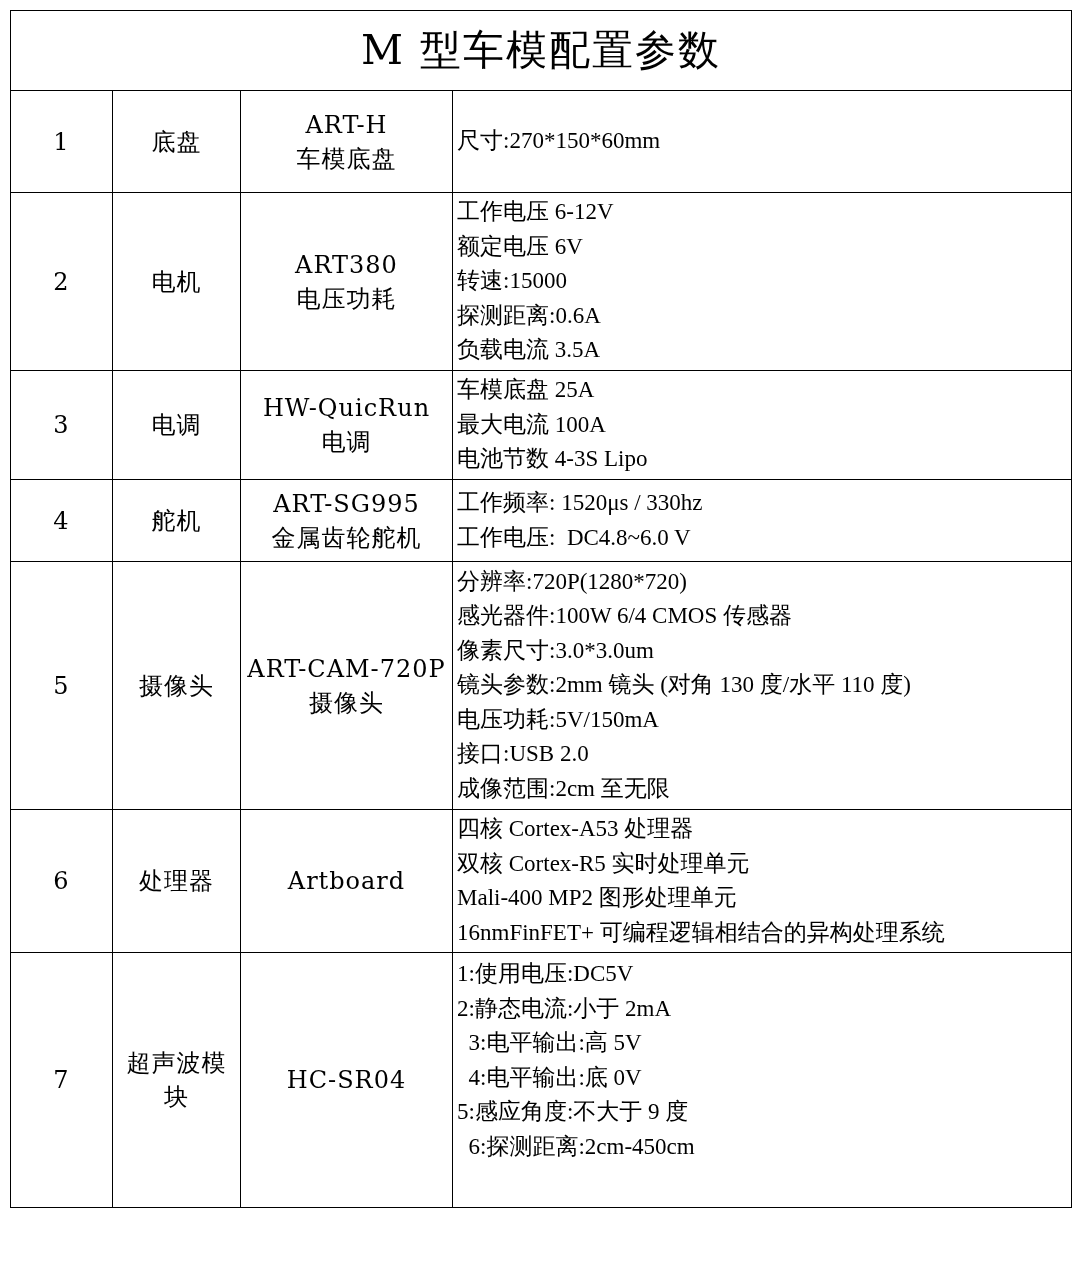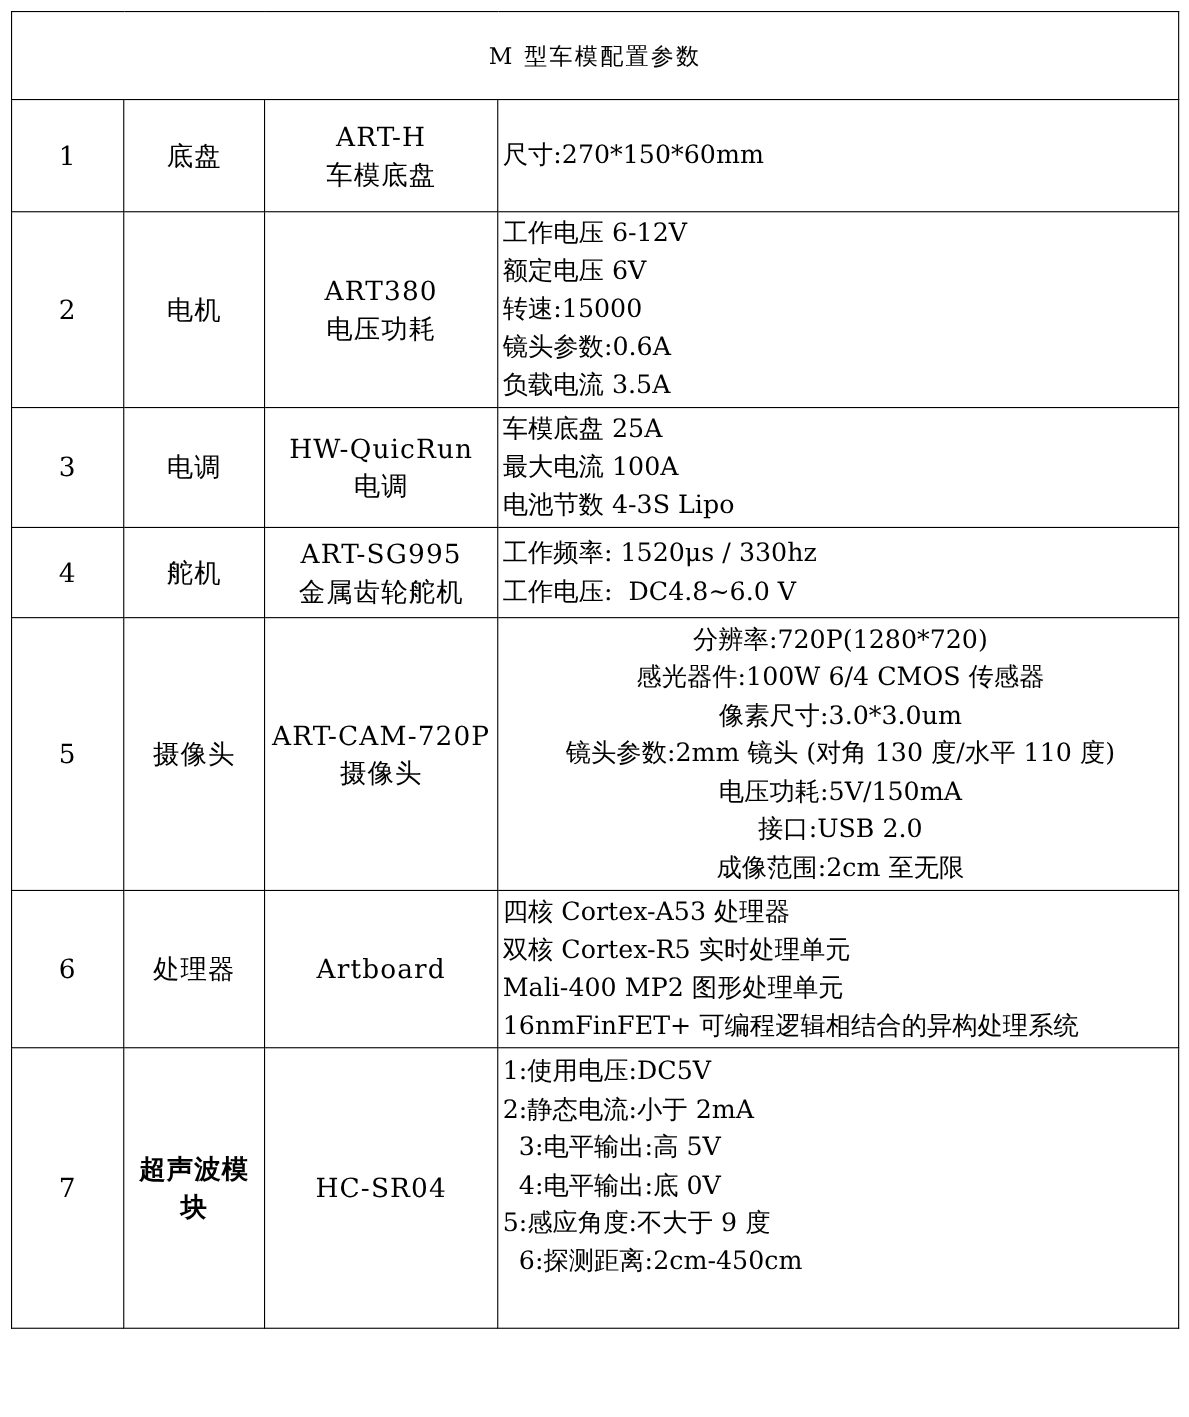--- a/index.html
+++ b/index.html
@@ -4,25 +4,25 @@
 <style>
   html, body { margin: 0; padding: 0; background: #ffffff; }
   body { width: 1081px; height: 1288px; position: relative; font-family: "DejaVu Serif", "Liberation Serif", serif; color: #000; }
   table.spec {
     position: absolute; left: 10px; top: 10px;
     width: 1061px; border-collapse: collapse; table-layout: fixed;
   }
   table.spec td {
     border: 1.5px solid #000; padding: 0; vertical-align: middle;
   }
-  .title-cell { height: 79px; text-align: center; font-size: 21px; letter-spacing: 2px; }
+  .title-cell { height: 79px; text-align: center; font-size: 41px; letter-spacing: 2px; }
   .head-cell { height: 68px; text-align: center; font-size: 29px; letter-spacing: 3px; }
   .c { text-align: center; font-size: 24px; letter-spacing: 1px; line-height: 34px; }
-  .p { text-align: left; font-size: 23px; line-height: 34.5px; padding-left: 4px !important; white-space: pre; }
-  .thick-top td { border-top: 3px solid #000; text-align: center; }
+  .p { text-align: left; font-size: 23px; line-height: 34.5px; padding-left: 4px !important; white-space: pre; font-family: Liberation Serif, serif; }
+  .thick-top td { border-top: 3px solid #000; }
   .line { display: block; }
 </style>
 </head>
 <body>
 
 <table class="spec">
   <colgroup>
     <col style="width:102px">
     <col style="width:128px">
     <col style="width:212px">
@@ -43,21 +43,21 @@
     <td class="p"><span class="line">尺寸:270*150*60mm</span></td>
   </tr>
 
   <tr style="height:178px">
     <td class="c">2</td>
     <td class="c">电机</td>
     <td class="c">
       <span class="line">ART380</span>
       <span class="line">电压功耗</span>
     </td>
-    <td class="p"><span class="line">工作电压 6-12V</span><span class="line">额定电压 6V</span><span class="line">转速:15000</span><span class="line">镜头参数:0.6A</span><span class="line">负载电流 3.5A</span></td>
+    <td class="p"><span class="line">工作电压 6-12V</span><span class="line">额定电压 6V</span><span class="line">转速:15000</span><span class="line">探测距离:0.6A</span><span class="line">负载电流 3.5A</span></td>
   </tr>
 
   <tr style="height:109px">
     <td class="c">3</td>
     <td class="c">电调</td>
     <td class="c">
       <span class="line">HW-QuicRun</span>
       <span class="line">电调</span>
     </td>
     <td class="p"><span class="line">车模底盘 25A</span><span class="line">最大电流 100A</span><span class="line">电池节数 4-3S Lipo</span></td>
@@ -87,21 +87,21 @@
     <td class="c">6</td>
     <td class="c">处理器</td>
     <td class="c">
       <span class="line">Artboard</span>
     </td>
     <td class="p"><span class="line">四核 Cortex-A53 处理器</span><span class="line">双核 Cortex-R5 实时处理单元</span><span class="line">Mali-400 MP2 图形处理单元</span><span class="line">16nmFinFET+ 可编程逻辑相结合的异构处理系统</span></td>
   </tr>
 
   <tr style="height:255px">
     <td class="c">7</td>
-    <td class="c" style="padding:0 6px;font-weight:bold;">
+    <td class="c" style="padding:0 6px;">
       <span style="display:block;word-break:break-all;">超声波模块</span>
     </td>
     <td class="c">
       <span class="line">HC-SR04</span>
     </td>
     <td class="p" style="vertical-align:top;padding-top:4px !important;"><span class="line">1:使用电压:DC5V</span><span class="line">2:静态电流:小于 2mA</span><span class="line">  3:电平输出:高 5V</span><span class="line">  4:电平输出:底 0V</span><span class="line">5:感应角度:不大于 9 度</span><span class="line">  6:探测距离:2cm-450cm</span></td>
   </tr>
 </tbody>
   </table>
 

